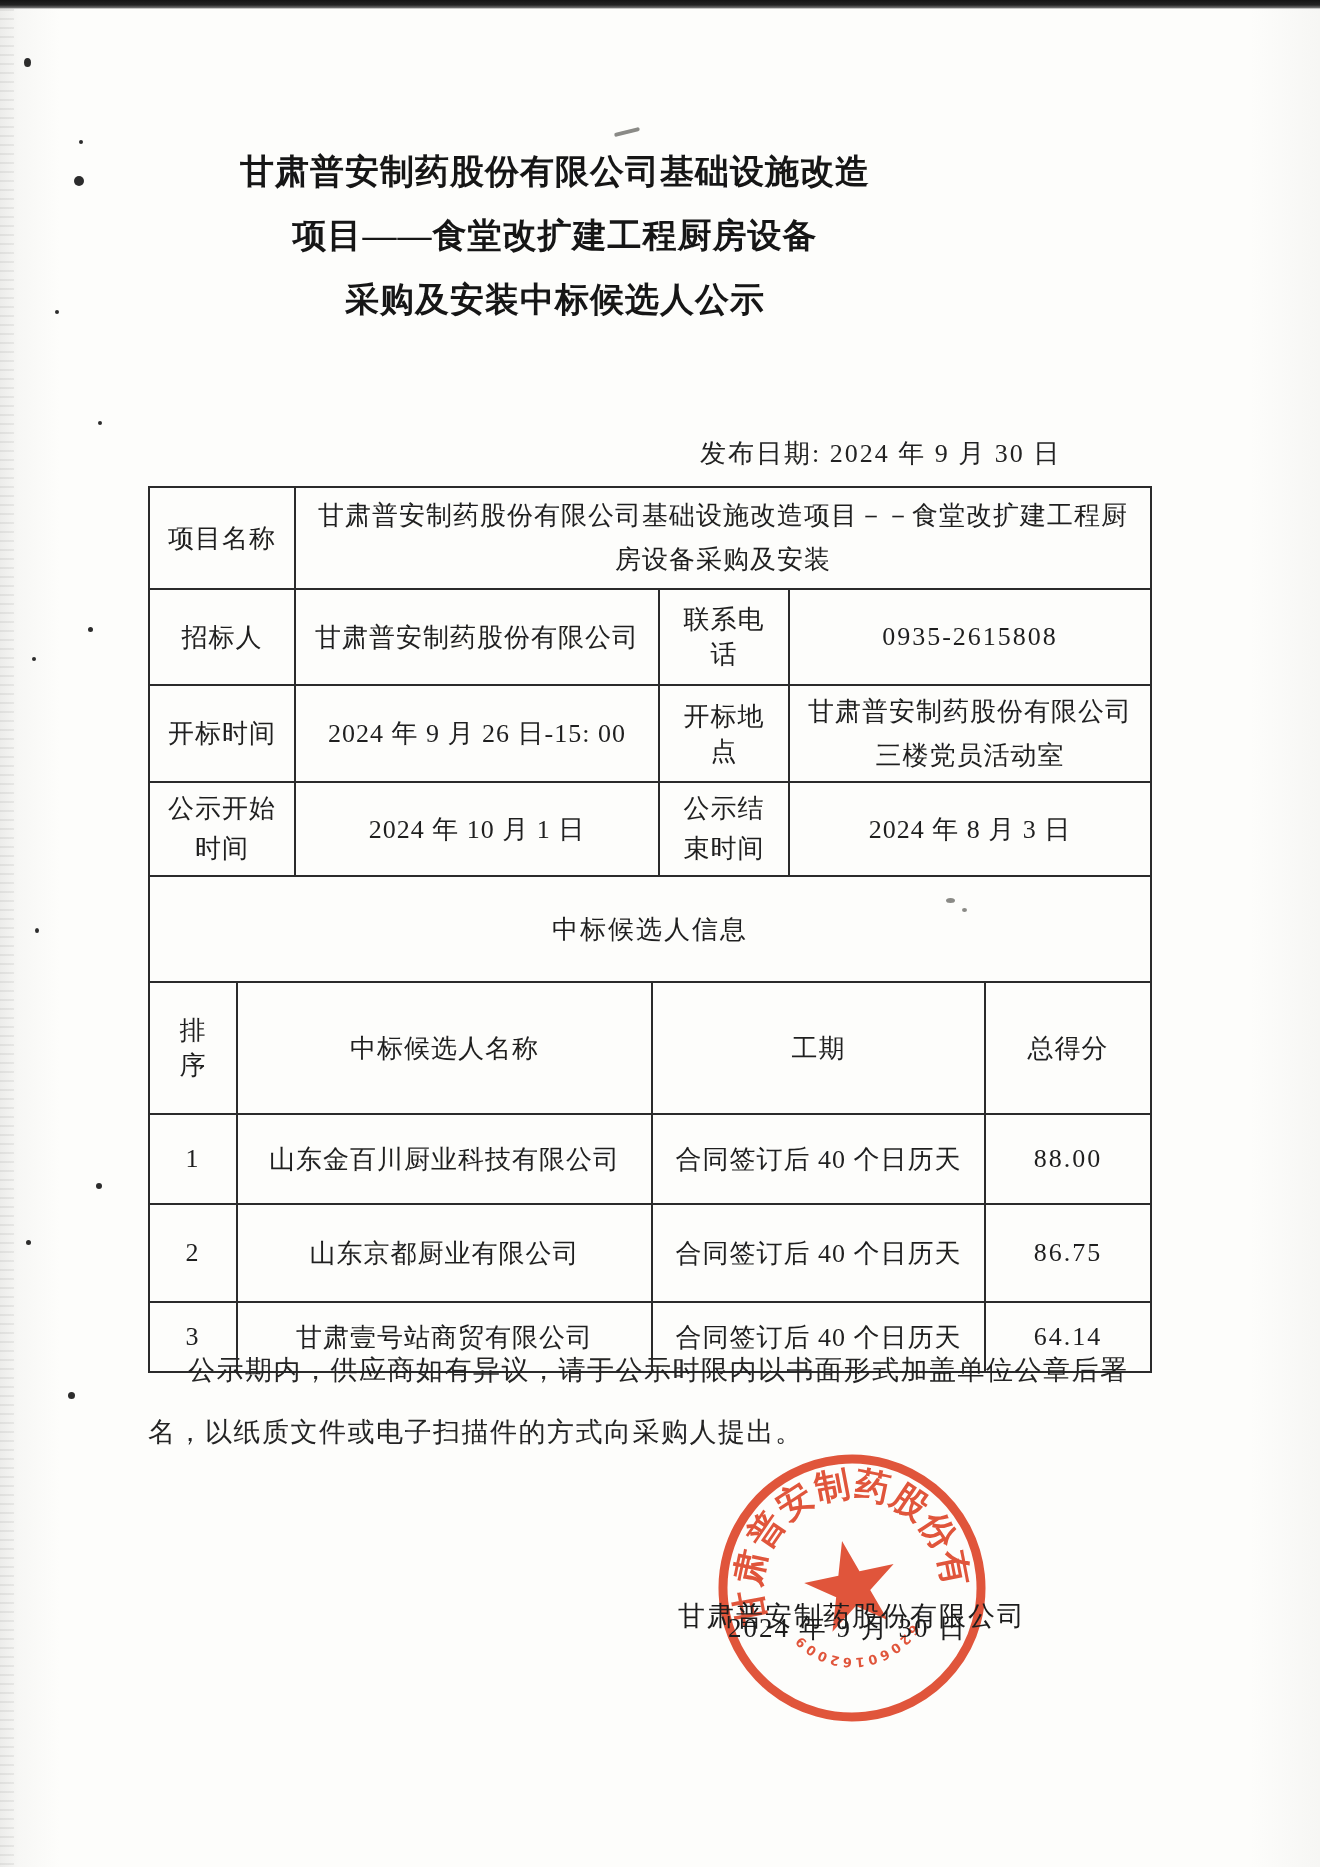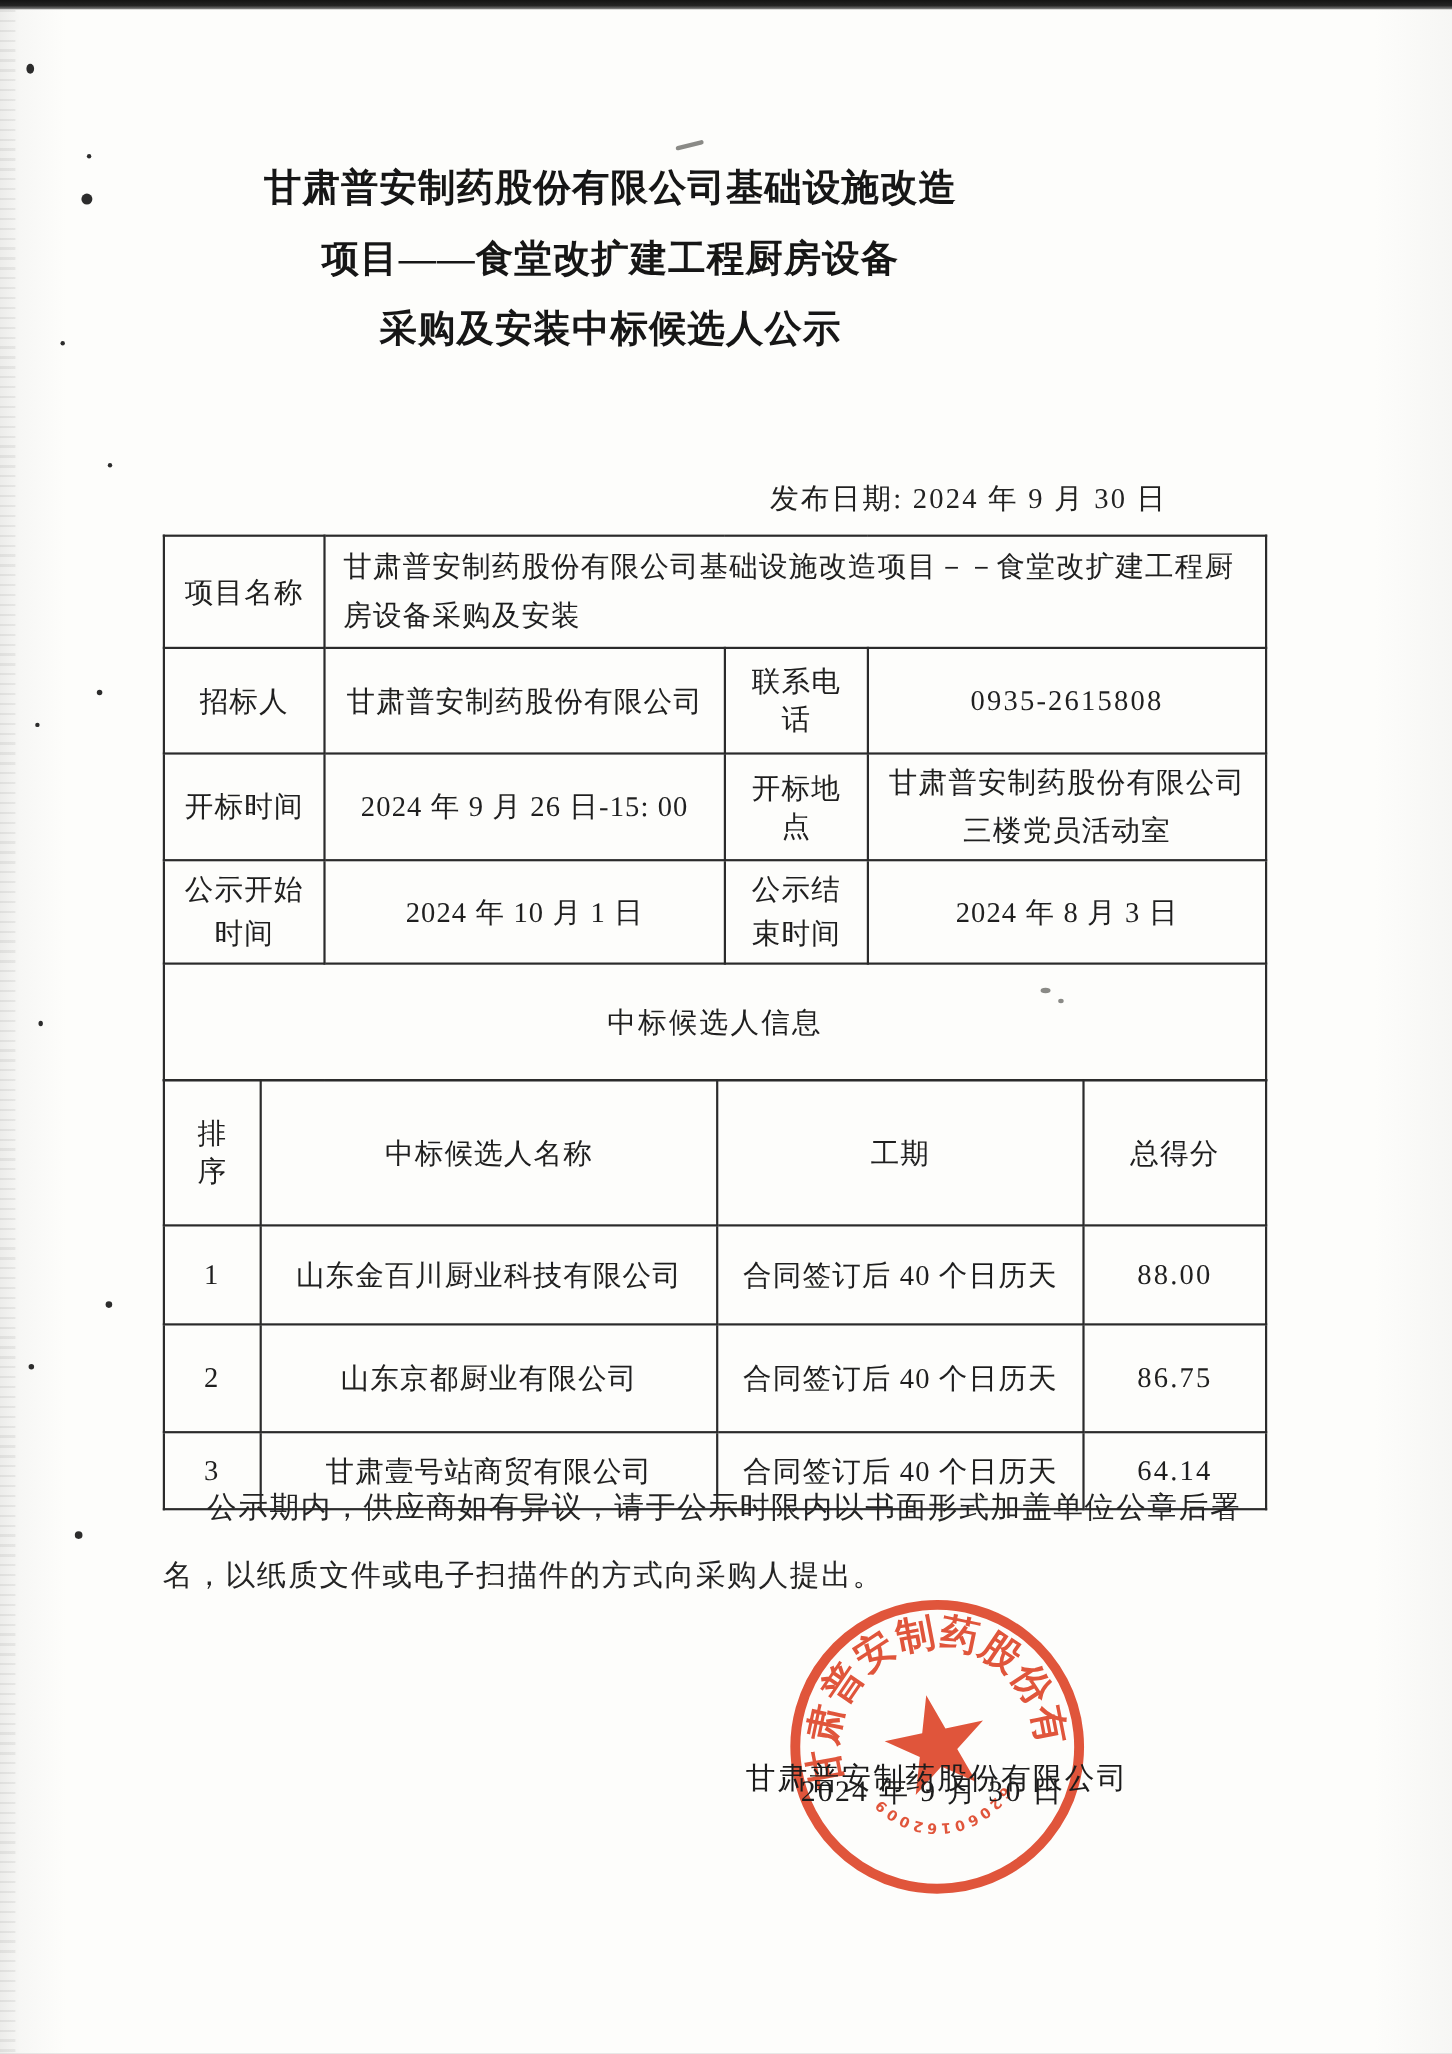--- a/index.html
+++ b/index.html
@@ -26,21 +26,21 @@
   .title{position:absolute;left:0;top:140px;width:1110px;text-align:center;
     font-weight:900;font-size:34px;line-height:64px;letter-spacing:1px;color:#161616;}
   
   .pubdate{position:absolute;left:700px;top:436px;font-size:26px;letter-spacing:2px;color:#222;}
   
   .tblwrap{position:absolute;left:148px;top:486px;width:1002px;}
   table{border-collapse:collapse;width:1002px;table-layout:fixed;}
   td{border:2px solid #2b2b2b;text-align:center;vertical-align:middle;
      font-size:26px;color:#1f1f1f;padding:2px 18px;letter-spacing:1px;}
   .tB{margin-top:-2px;}
-  td.val-left{text-align:left;padding:6px 16px;line-height:44px;letter-spacing:1px;}
+  td.val-left{text-align:center;padding:6px 16px;line-height:44px;letter-spacing:1px;}
   .section-cell{letter-spacing:2px;}
   .num{letter-spacing:2px;}
   
   .notice-line{position:absolute;font-size:27px;letter-spacing:1.5px;color:#242424;}
   
   .sig{position:absolute;font-size:27px;letter-spacing:2px;color:#1c1c1c;}
   
   .seal{position:absolute;left:712px;top:1448px;width:280px;height:280px;
         mix-blend-mode:multiply;opacity:.92;}
 </style>

